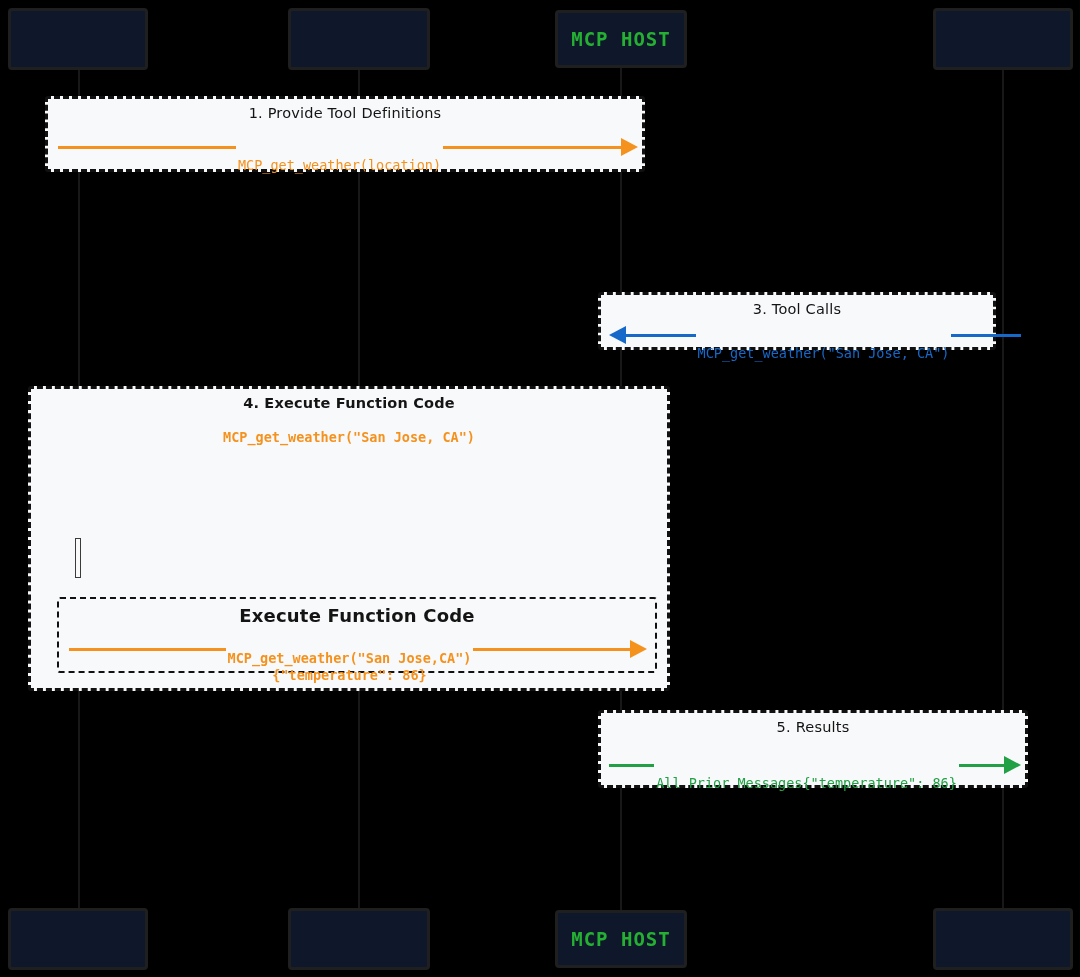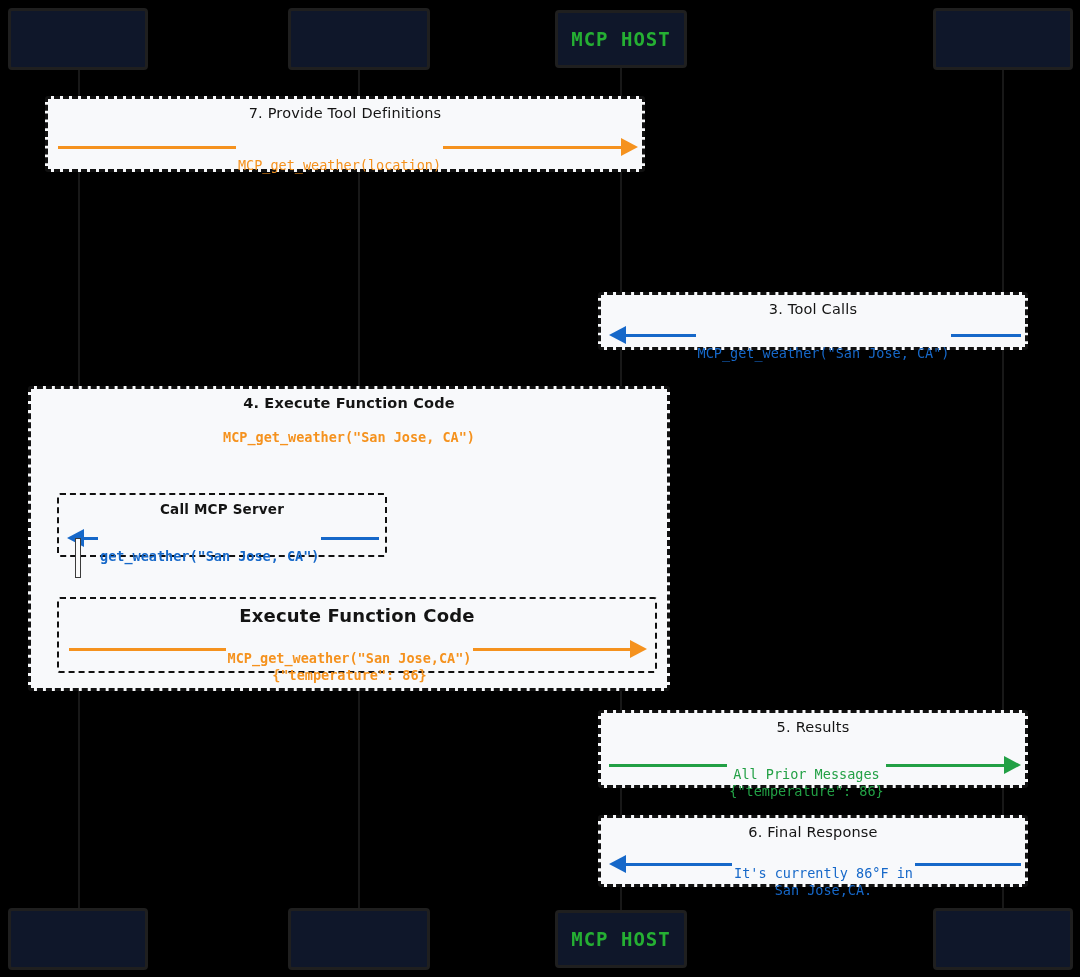--- a/index.html
+++ b/index.html
@@ -137,53 +137,44 @@
   </div>
 
   <div class="lifeline" style="left:78px; top:70px; height:840px;"></div>
   <div class="lifeline" style="left:358px; top:70px; height:840px;"></div>
   <div class="lifeline" style="left:620px; top:68px; height:842px;"></div>
   <div class="lifeline" style="left:1002px; top:70px; height:840px;"></div>
 
   <div class="activation" style="left:75px; top:386px; height:297px;"></div>
 
   <div class="frame" style="left:45px; top:96px; width:600px; height:76px;">
-    <div class="frame-title">7. Provide Tool Definitions</div>
+    <div class="frame-title">1. Provide Tool Definitions</div>
     <div class="arrow-row c-orange" style="left:10px; right:10px; width:580px; top:48px;">
       <div class="arrow-line"></div>
       <div class="arrow-label">MCP_get_weather(location)</div>
       <div class="arrow-line"></div>
       <div class="arrow-head right"></div>
     </div>
   </div>
 
 
-  <div class="frame" style="left:598px; top:292px; width:430px; height:58px;">
+  <div class="frame" style="left:598px; top:292px; width:398px; height:58px;">
     <div class="frame-title">3. Tool Calls</div>
     <div class="arrow-row c-blue" style="left:8px; width:412px; top:40px;">
       <div class="arrow-head left"></div>
       <div class="arrow-line"></div>
       <div class="arrow-label">MCP_get_weather("San Jose, CA")</div>
       <div class="arrow-line"></div>
     </div>
   </div>
 
   <div class="frame" style="left:28px; top:386px; width:642px; height:305px;font-weight:bold;">
     <div class="frame-title">4. Execute Function Code</div>
     <div class="arrow-label c-orange" style="color:#f5921e; text-align:center; margin-top:18px; font-size:13.5px;">MCP_get_weather("San Jose, CA")</div>
 
-    <div class="frame nested" style="left:26px; top:104px; width:330px; height:64px;">
-      <div class="frame-title" style="font-size:13.5px;">Call MCP Server</div>
-      <div class="arrow-row c-blue" style="left:8px; width:312px; top:43px;">
-        <div class="arrow-head left"></div>
-        <div class="arrow-line" style="max-width:14px;"></div>
-        <div class="arrow-label">get_weather("San Jose, CA")</div>
-        <div class="arrow-line"></div>
-      </div>
-    </div>
 
     <div class="frame nested" style="left:26px; top:208px; width:600px; height:76px;">
       <div class="frame-title" style="font-size:18px;">Execute Function Code</div>
       <div class="arrow-row c-orange" style="left:10px; width:578px; top:50px;">
         <div class="arrow-line"></div>
         <div class="arrow-label" style="display:flex; flex-direction:column; align-items:center;">
           <span>MCP_get_weather("San Jose,CA")</span>
           <span>{"temperature": 86}</span>
         </div>
         <div class="arrow-line"></div>
@@ -191,41 +182,29 @@
       </div>
     </div>
   </div>
 
   <div class="activation" style="left:75px; top:538px; height:40px;"></div>
 
   <div class="frame" style="left:598px; top:710px; width:430px; height:78px;">
     <div class="frame-title">5. Results</div>
     <div class="arrow-row c-green" style="left:8px; width:412px; top:52px;">
       <div class="arrow-line"></div>
-      <div class="arrow-label" style="display:flex; flex-direction:column; align-items:center;">
+      <div class="arrow-label" style="display:flex; flex-direction:row; align-items:center;">
         <span>All Prior Messages</span>
         <span>{"temperature": 86}</span>
       </div>
       <div class="arrow-line"></div>
       <div class="arrow-head right"></div>
     </div>
   </div>
 
-  <div class="frame" style="left:598px; top:815px; width:430px; height:72px;">
-    <div class="frame-title">6. Final Response</div>
-    <div class="arrow-row c-blue" style="left:8px; width:412px; top:46px;">
-      <div class="arrow-head left"></div>
-      <div class="arrow-line"></div>
-      <div class="arrow-label" style="display:flex; flex-direction:column; align-items:center;">
-        <span>It's currently 86°F in</span>
-        <span>San Jose,CA.</span>
-      </div>
-      <div class="arrow-line"></div>
-    </div>
-  </div>
 
   <div class="actor-box" style="left:8px; top:908px; width:140px; height:62px;">
     <span class="actor-label blank"></span>
   </div>
 
   <div class="actor-box" style="left:288px; top:908px; width:142px; height:62px;">
     <span class="actor-label blank"></span>
   </div>
 
   <div class="actor-box" style="left:555px; top:910px; width:132px; height:58px;">

